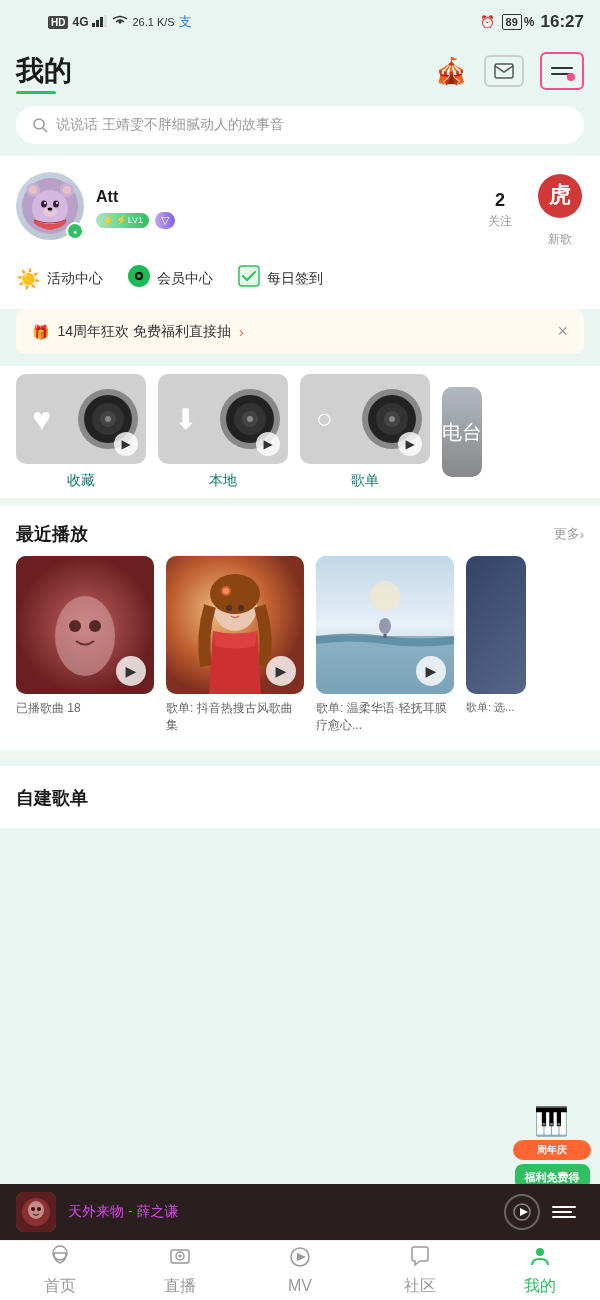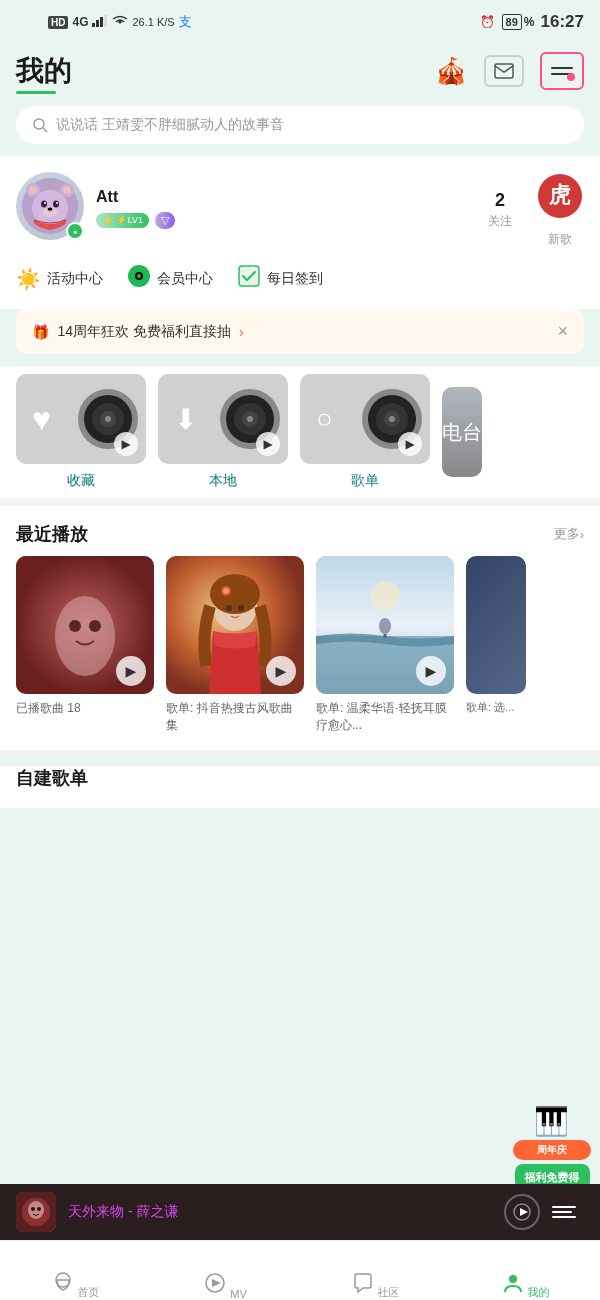--- a/index.html
+++ b/index.html
@@ -257,21 +257,21 @@
       border-radius: 50%;
       display: flex; align-items: center; justify-content: center;
       font-size: 14px; color: #333;
     }
     .play-desc { font-size: 12px; color: #666; line-height: 1.4; max-width: 138px; }
 
     
     .self-playlist {
       background: white;
       margin-top: 8px;
-      padding: 0 16px 8px;
+      padding: 20px 16px 8px;
     }
 
     
     .float-banner {
       position: absolute;
       right: 8px;
       bottom: 110px;
       width: 80px;
       display: flex; flex-direction: column; align-items: center;
     }
@@ -336,23 +336,23 @@
     .bottom-nav {
       position: absolute;
       bottom: 0; left: 0; right: 0;
       height: 60px;
       background: white;
       display: flex;
       border-top: 1px solid #f0f0f0;
     }
     .nav-item {
       flex: 1;
-      display: flex; align-items: flex-end;
+      display: flex; flex-direction: column; align-items: center;
       justify-content: center; gap: 3px;
-      font-size: 11px; color: #999;
+      font-size: 16px; color: #999;
       cursor: pointer;
     }
     .nav-item.active { color: #2ec060; }
     .nav-icon { font-size: 22px; }
 
     
     .divider {
       height: 8px; background: #f0f5f2;
     }
   </style>
@@ -724,20 +724,30 @@
         <circle cx="12" cy="8" r="7" stroke="#999" stroke-width="1.5" fill="none"></circle>
         <path d="M6 8 Q6 16 12 18 Q18 16 18 8" stroke="#999" stroke-width="1.5" fill="none"></path>
         <line x1="6" y1="8" x2="18" y2="8" stroke="#999" stroke-width="1.5"></line>
       </svg>
     </span>
     <span>首页</span>
   </div>
   <div class="nav-item">
     <span class="nav-icon">
       <svg width="24" height="22" viewBox="0 0 24 22">
+        <rect x="3" y="5" width="18" height="13" rx="2" stroke="#999" stroke-width="1.5" fill="none"></rect>
+        <circle cx="12" cy="11" r="4" stroke="#999" stroke-width="1.5" fill="none"></circle>
+        <circle cx="12" cy="11" r="1.5" fill="#999"></circle>
+      </svg>
+    </span>
+    <span>直播</span>
+  </div>
+  <div class="nav-item">
+    <span class="nav-icon">
+      <svg width="24" height="22" viewBox="0 0 24 22">
         <circle cx="12" cy="11" r="9" stroke="#999" stroke-width="1.5" fill="none"></circle>
         <polygon points="9,7 18,11 9,15" fill="#999"></polygon>
       </svg>
     </span>
     <span>MV</span>
   </div>
   <div class="nav-item">
     <span class="nav-icon">
       <svg width="24" height="22" viewBox="0 0 24 22">
         <path d="M4 4 Q4 2 6 2 H18 Q20 2 20 4 V14 Q20 16 18 16 H12 L7 20 L7 16 H6 Q4 16 4 14Z" stroke="#999" stroke-width="1.5" fill="none"></path>

